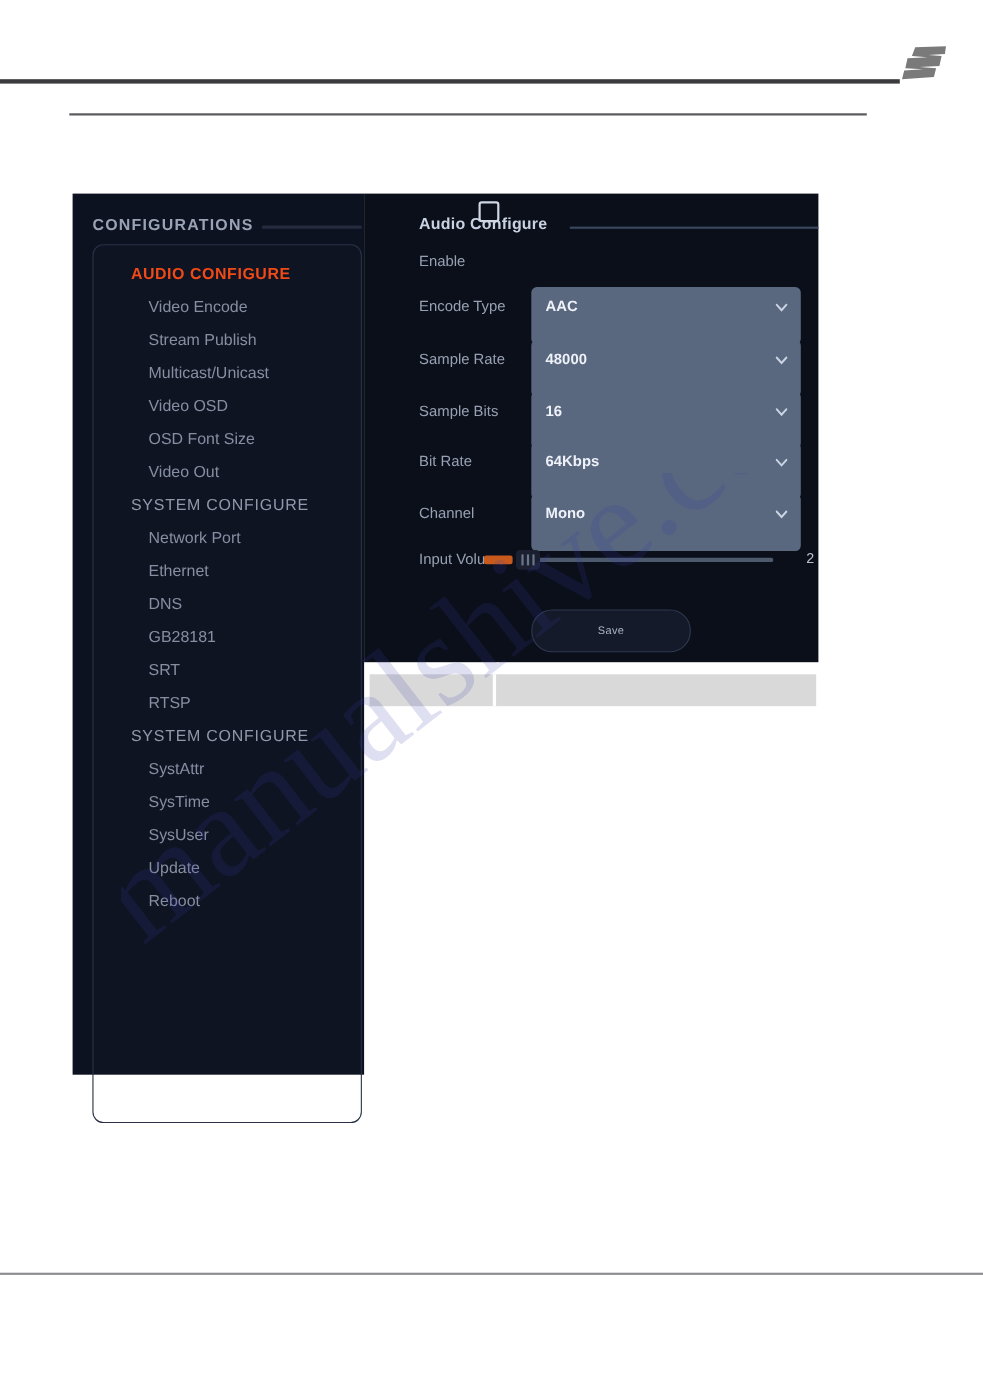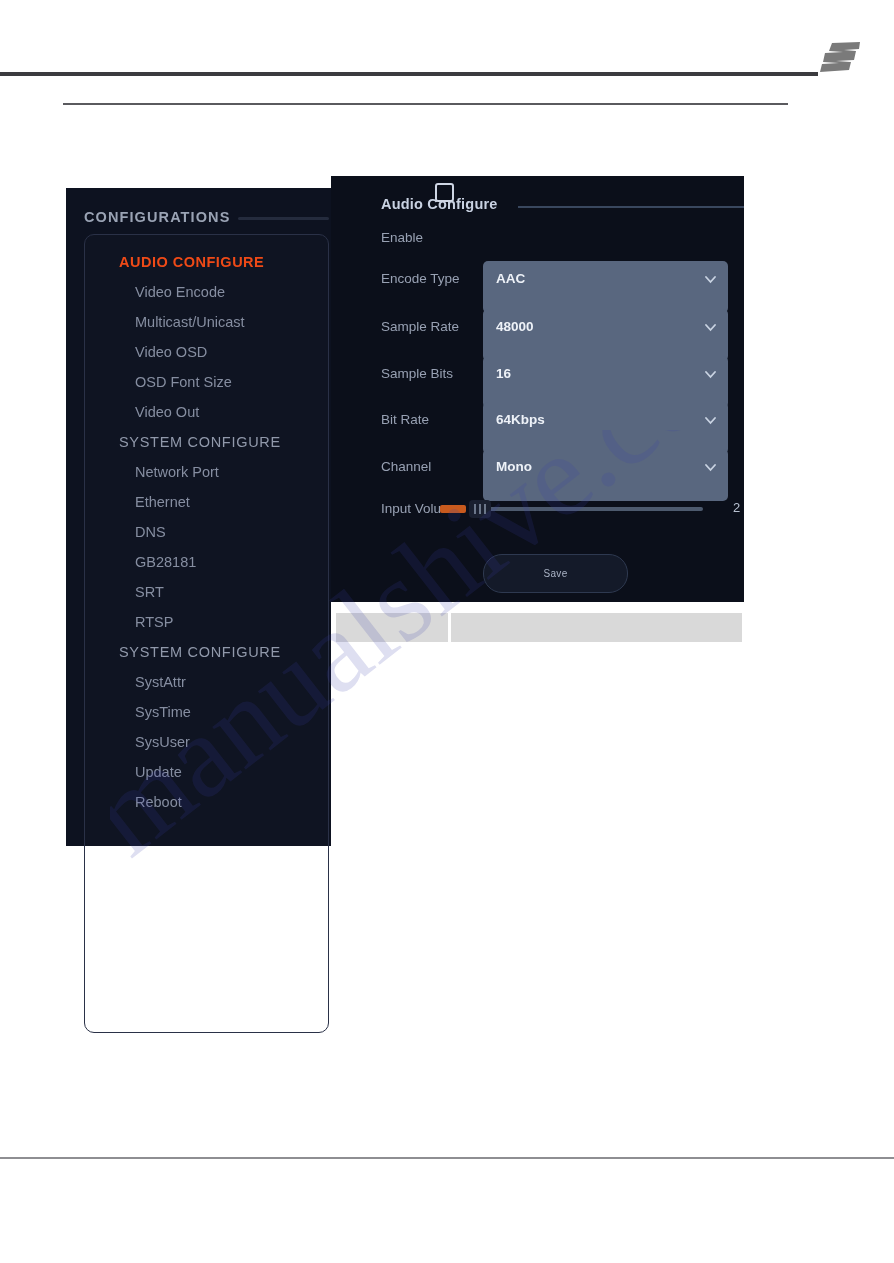--- a/index.html
+++ b/index.html
@@ -58,24 +58,23 @@
     pointer-events: none;
     z-index: 40;
     opacity: .55;
   }
   .watermark svg { width: 100%; height: 100%; }
   .sidebar-pane {
     position: absolute;
     left: 66px;
     top: 176px;
     width: 265px;
-    height: 658px;
+    height: 801px;
     background: #0d1220;
     z-index: 11;
-    margin-top: 12px;
   }
 
   .configurations-header {
     position: absolute;
     left: 18px;
     top: 21px;
     font-size: 14.5px;
     font-weight: bold;
     letter-spacing: 1.1px;
     color: #9aa3b4;
@@ -328,20 +327,21 @@
   </svg>
 </div>
 
 <div class="sidebar-pane">
   <div class="configurations-header">CONFIGURATIONS</div>
   <div class="configurations-rule"></div>
 
   <div class="nav-box" id="nav-list">
       <div class="nav-item group active">AUDIO CONFIGURE</div>
       <div class="nav-item child">Video Encode</div>
+      <div class="nav-item child">Stream Publish</div>
       <div class="nav-item child">Multicast/Unicast</div>
       <div class="nav-item child">Video OSD</div>
       <div class="nav-item child">OSD Font Size</div>
       <div class="nav-item child">Video Out</div>
       <div class="nav-item group">SYSTEM CONFIGURE</div>
       <div class="nav-item child">Network Port</div>
       <div class="nav-item child">Ethernet</div>
       <div class="nav-item child">DNS</div>
       <div class="nav-item child">GB28181</div>
       <div class="nav-item child">SRT</div>

